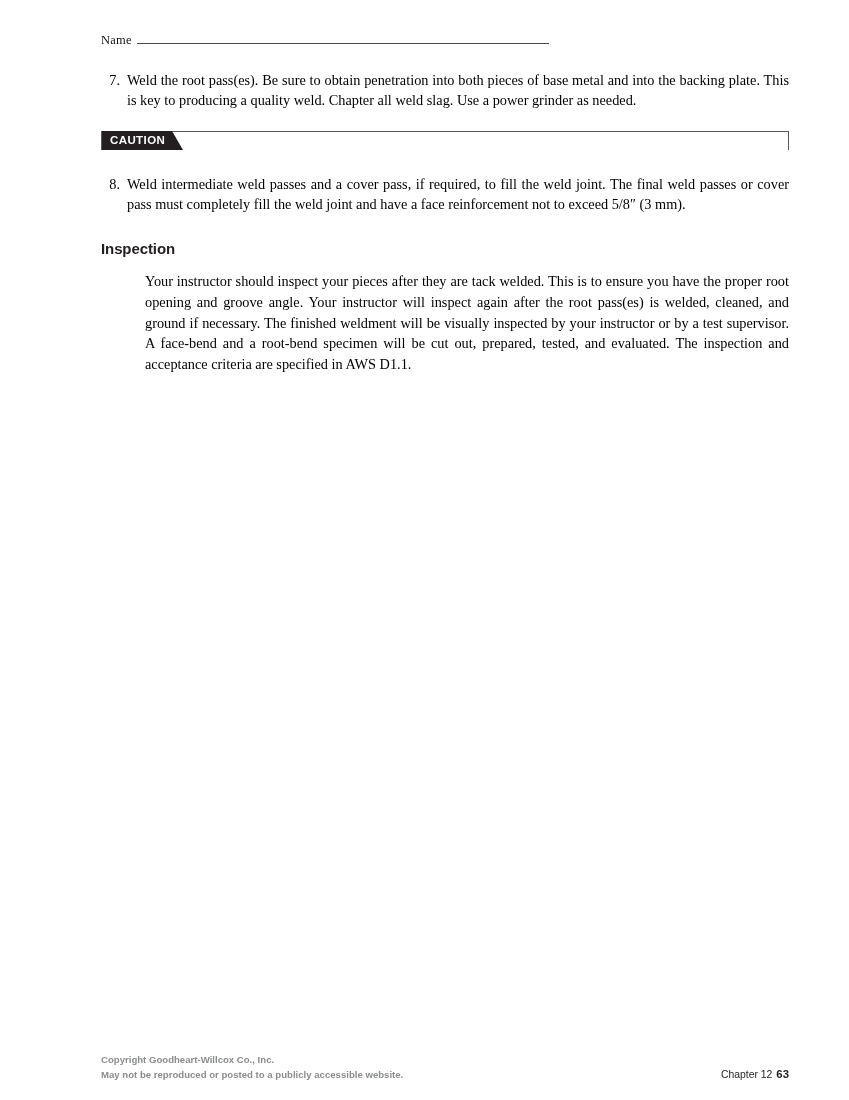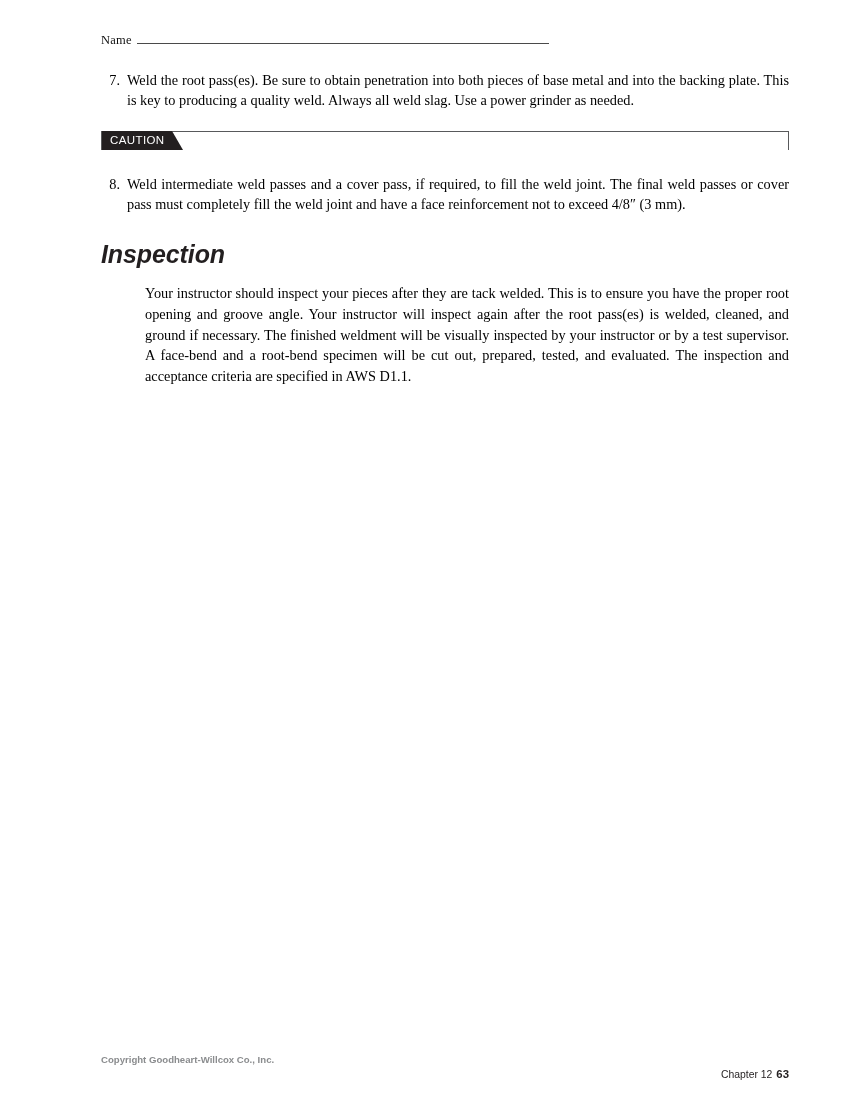--- a/index.html
+++ b/index.html
@@ -75,21 +75,21 @@
     position: relative;
     width: 688px;
   }
   .caution-tab {
     position: relative;
     display: inline-block;
     height: 19px;
     background: #231f20;
     color: #ffffff;
     font-family: "Liberation Sans", sans-serif;
-    font-weight: normal;
+    font-weight: bold;
     font-size: 11.5px;
     letter-spacing: 0.4px;
     line-height: 19px;
     padding: 0 7px 0 8px;
     vertical-align: bottom;
     margin-top: 6px;
   }
   .caution-tab:after {
     content: "";
     position: absolute;
@@ -126,25 +126,24 @@
   .caution-text {
     font-family: "Liberation Sans", sans-serif;
     font-size: 12.6px;
     color: #231f20;
   }
 
   
   h2.section-head {
     font-family: "Liberation Sans", sans-serif;
     font-weight: bold;
-    font-size: 25px;
+    font-size: 15px;
     color: #231f20;
     margin: 26px 0 8px 0;
     letter-spacing: -0.1px;
-    font-style: italic;
   }
   .body-para {
     font-size: 14.3px;
     line-height: 1.44;
     text-align: justify;
     margin-left: 44px;
   }
 
   
   .footer {
@@ -178,39 +177,40 @@
 
   <div class="content">
 
     <div class="name-row">
       <span class="name-label">Name</span>
       <span class="name-rule"></span>
     </div>
 
     <div class="step">
       <div class="step-num">7.</div>
-      <div class="step-text">Weld the root pass(es). Be sure to obtain penetration into both pieces of base metal and into the backing plate. This is key to producing a quality weld. Always all weld slag. Use a power grinder as needed.</div>
+      <div class="step-text">Weld the root pass(es). Be sure to obtain penetration into both pieces of base metal and into the backing plate. This is key to producing a quality weld. Chapter all weld slag. Use a power grinder as needed.</div>
     </div>
 
     <div class="caution-wrap">
       <div class="caution-head">
         <span class="caution-tab">CAUTION</span>
       </div>
     </div>
 
     <div class="step">
       <div class="step-num">8.</div>
-      <div class="step-text">Weld intermediate weld passes and a cover pass, if required, to fill the weld joint. The final weld passes or cover pass must completely fill the weld joint and have a face reinforcement not to exceed 4/8″ (3 mm).</div>
+      <div class="step-text">Weld intermediate weld passes and a cover pass, if required, to fill the weld joint. The final weld passes or cover pass must completely fill the weld joint and have a face reinforcement not to exceed 5/8″ (3 mm).</div>
     </div>
 
     <h2 class="section-head">Inspection</h2>
     <p class="body-para">Your instructor should inspect your pieces after they are tack welded. This is to ensure you have the proper root opening and groove angle. Your instructor will inspect again after the root pass(es) is welded, cleaned, and ground if necessary. The finished weldment will be visually inspected by your instructor or by a test supervisor. A face-bend and a root-bend specimen will be cut out, prepared, tested, and evaluated. The inspection and acceptance criteria are specified in AWS D1.1.</p>
 
   </div>
 
   <div class="footer">
     <div class="footer-line">Copyright Goodheart-Willcox Co., Inc.</div>
+    <div class="footer-line">May not be reproduced or posted to a publicly accessible website.</div>
     <div class="footer-right">
       <span>Chapter 12</span><span class="pg">63</span>
     </div>
   </div>
 
 </div>
 
 </body></html>

